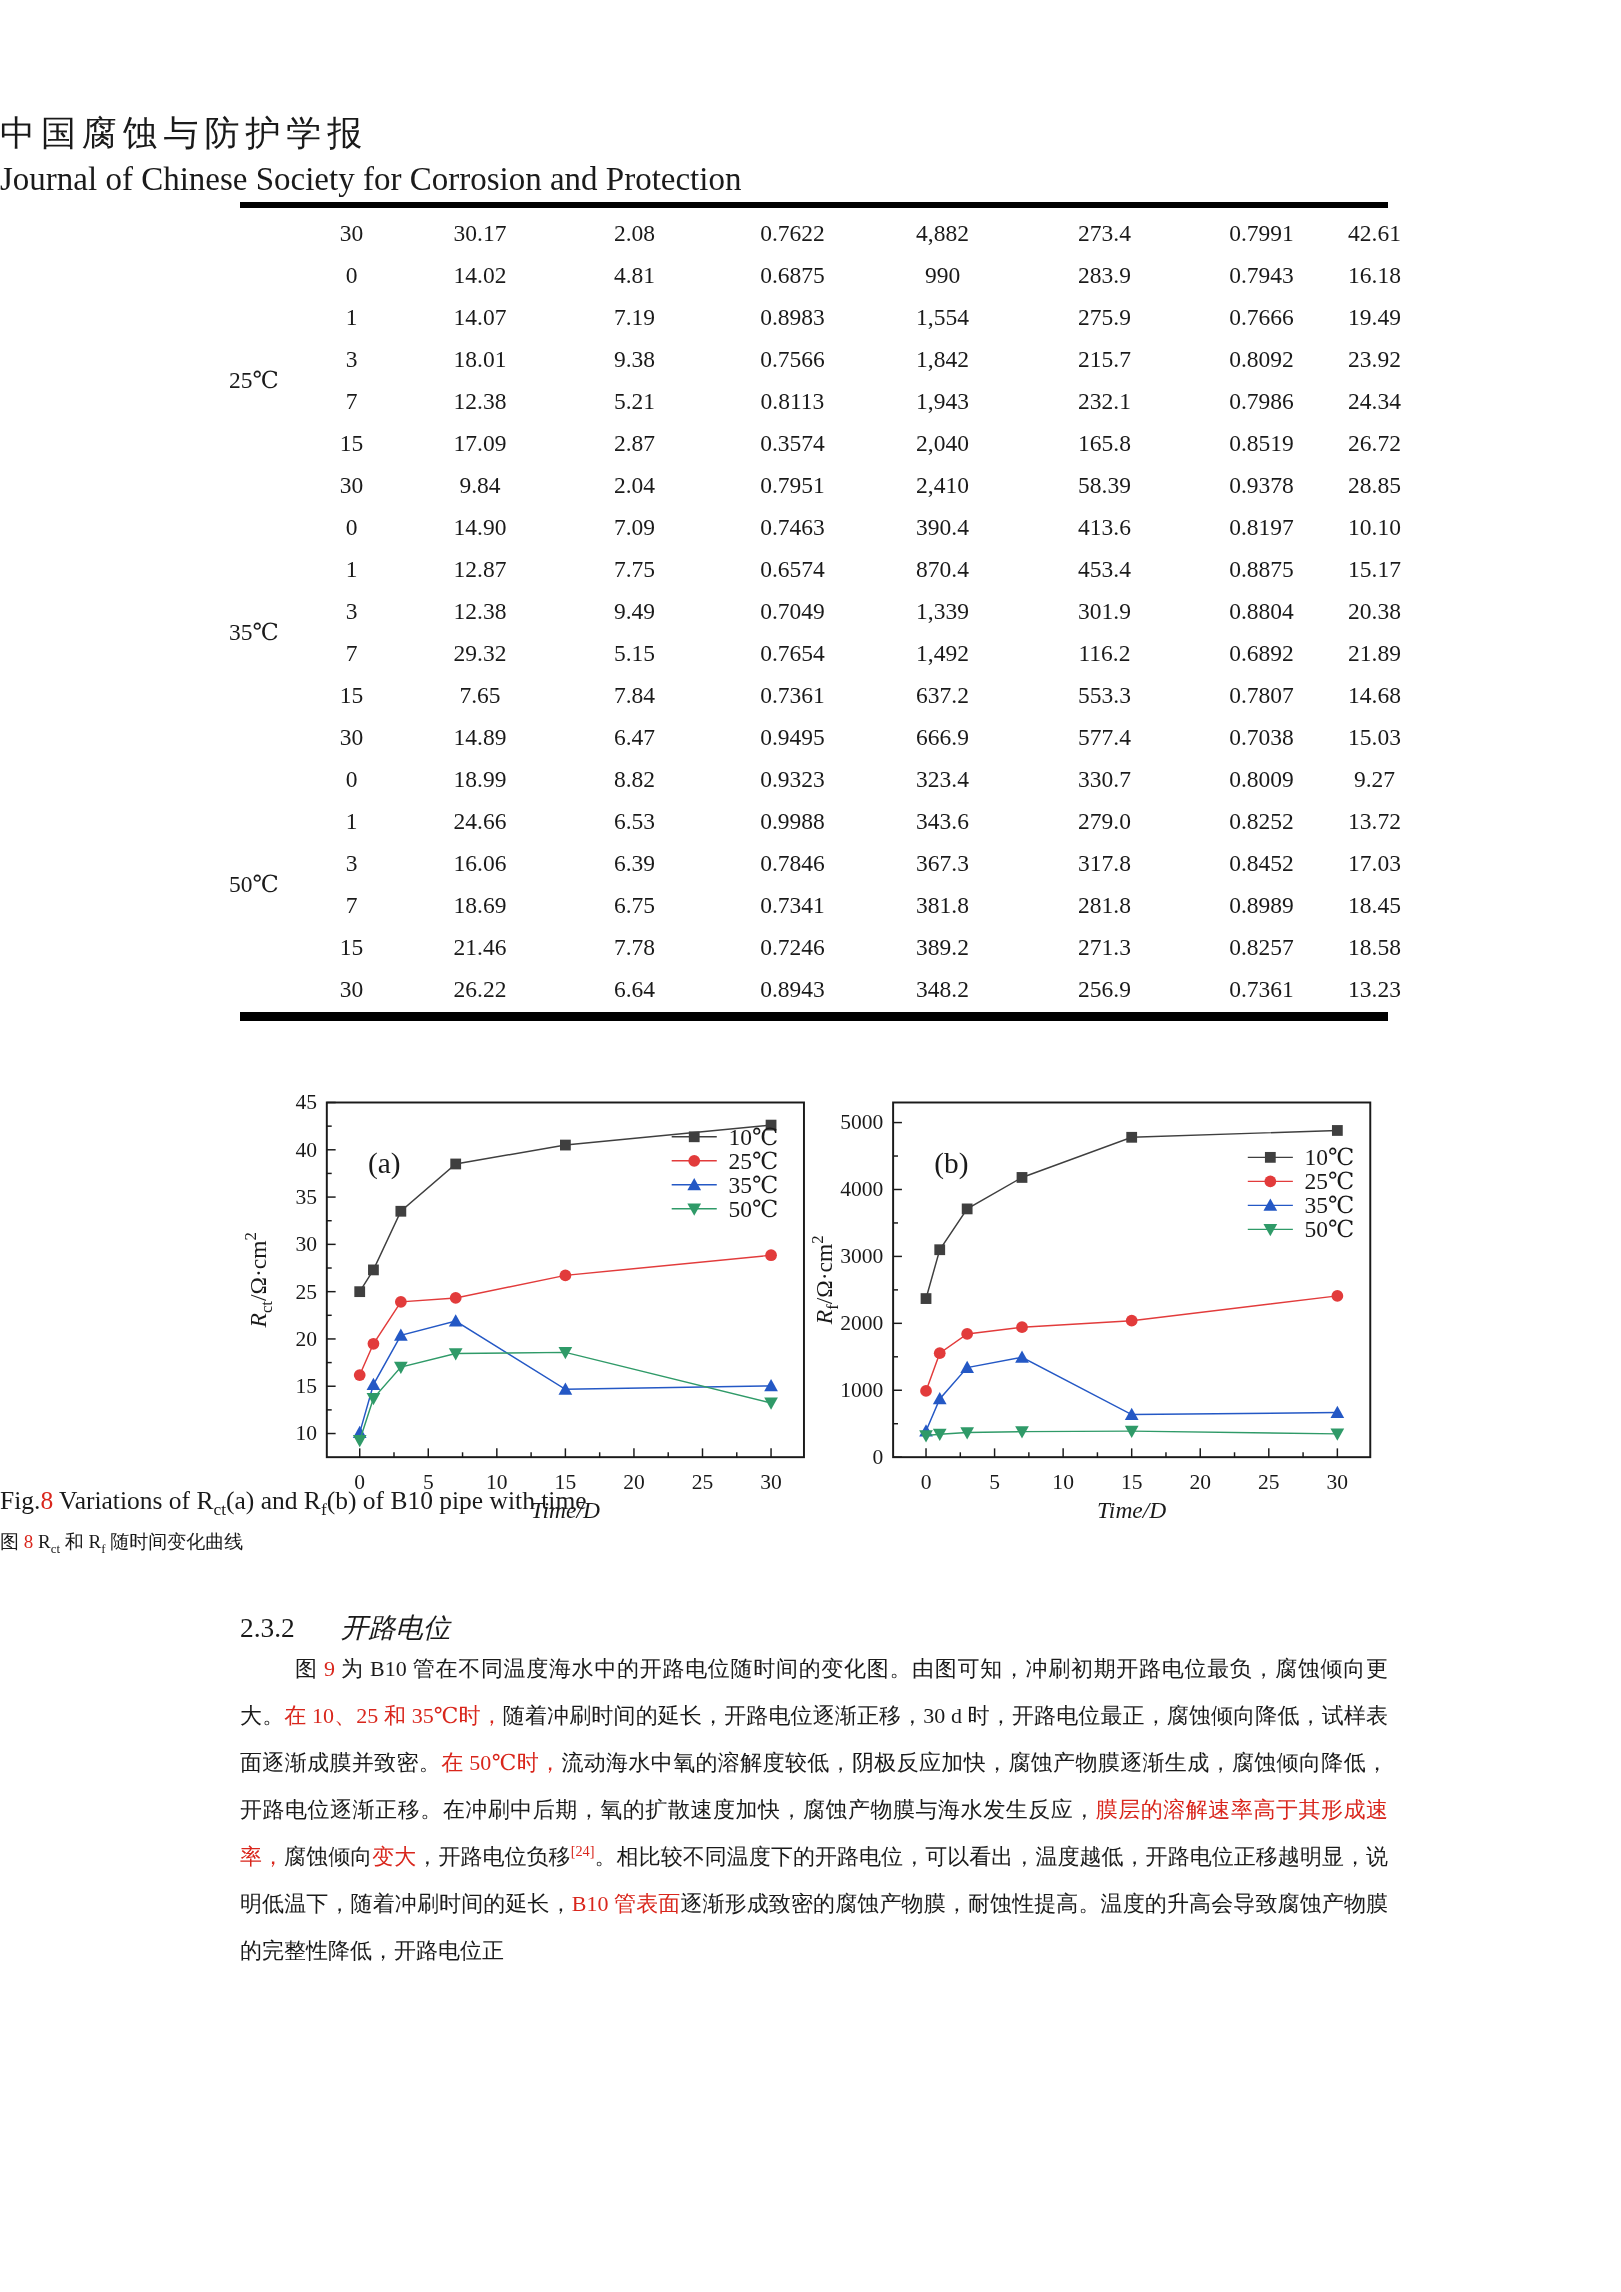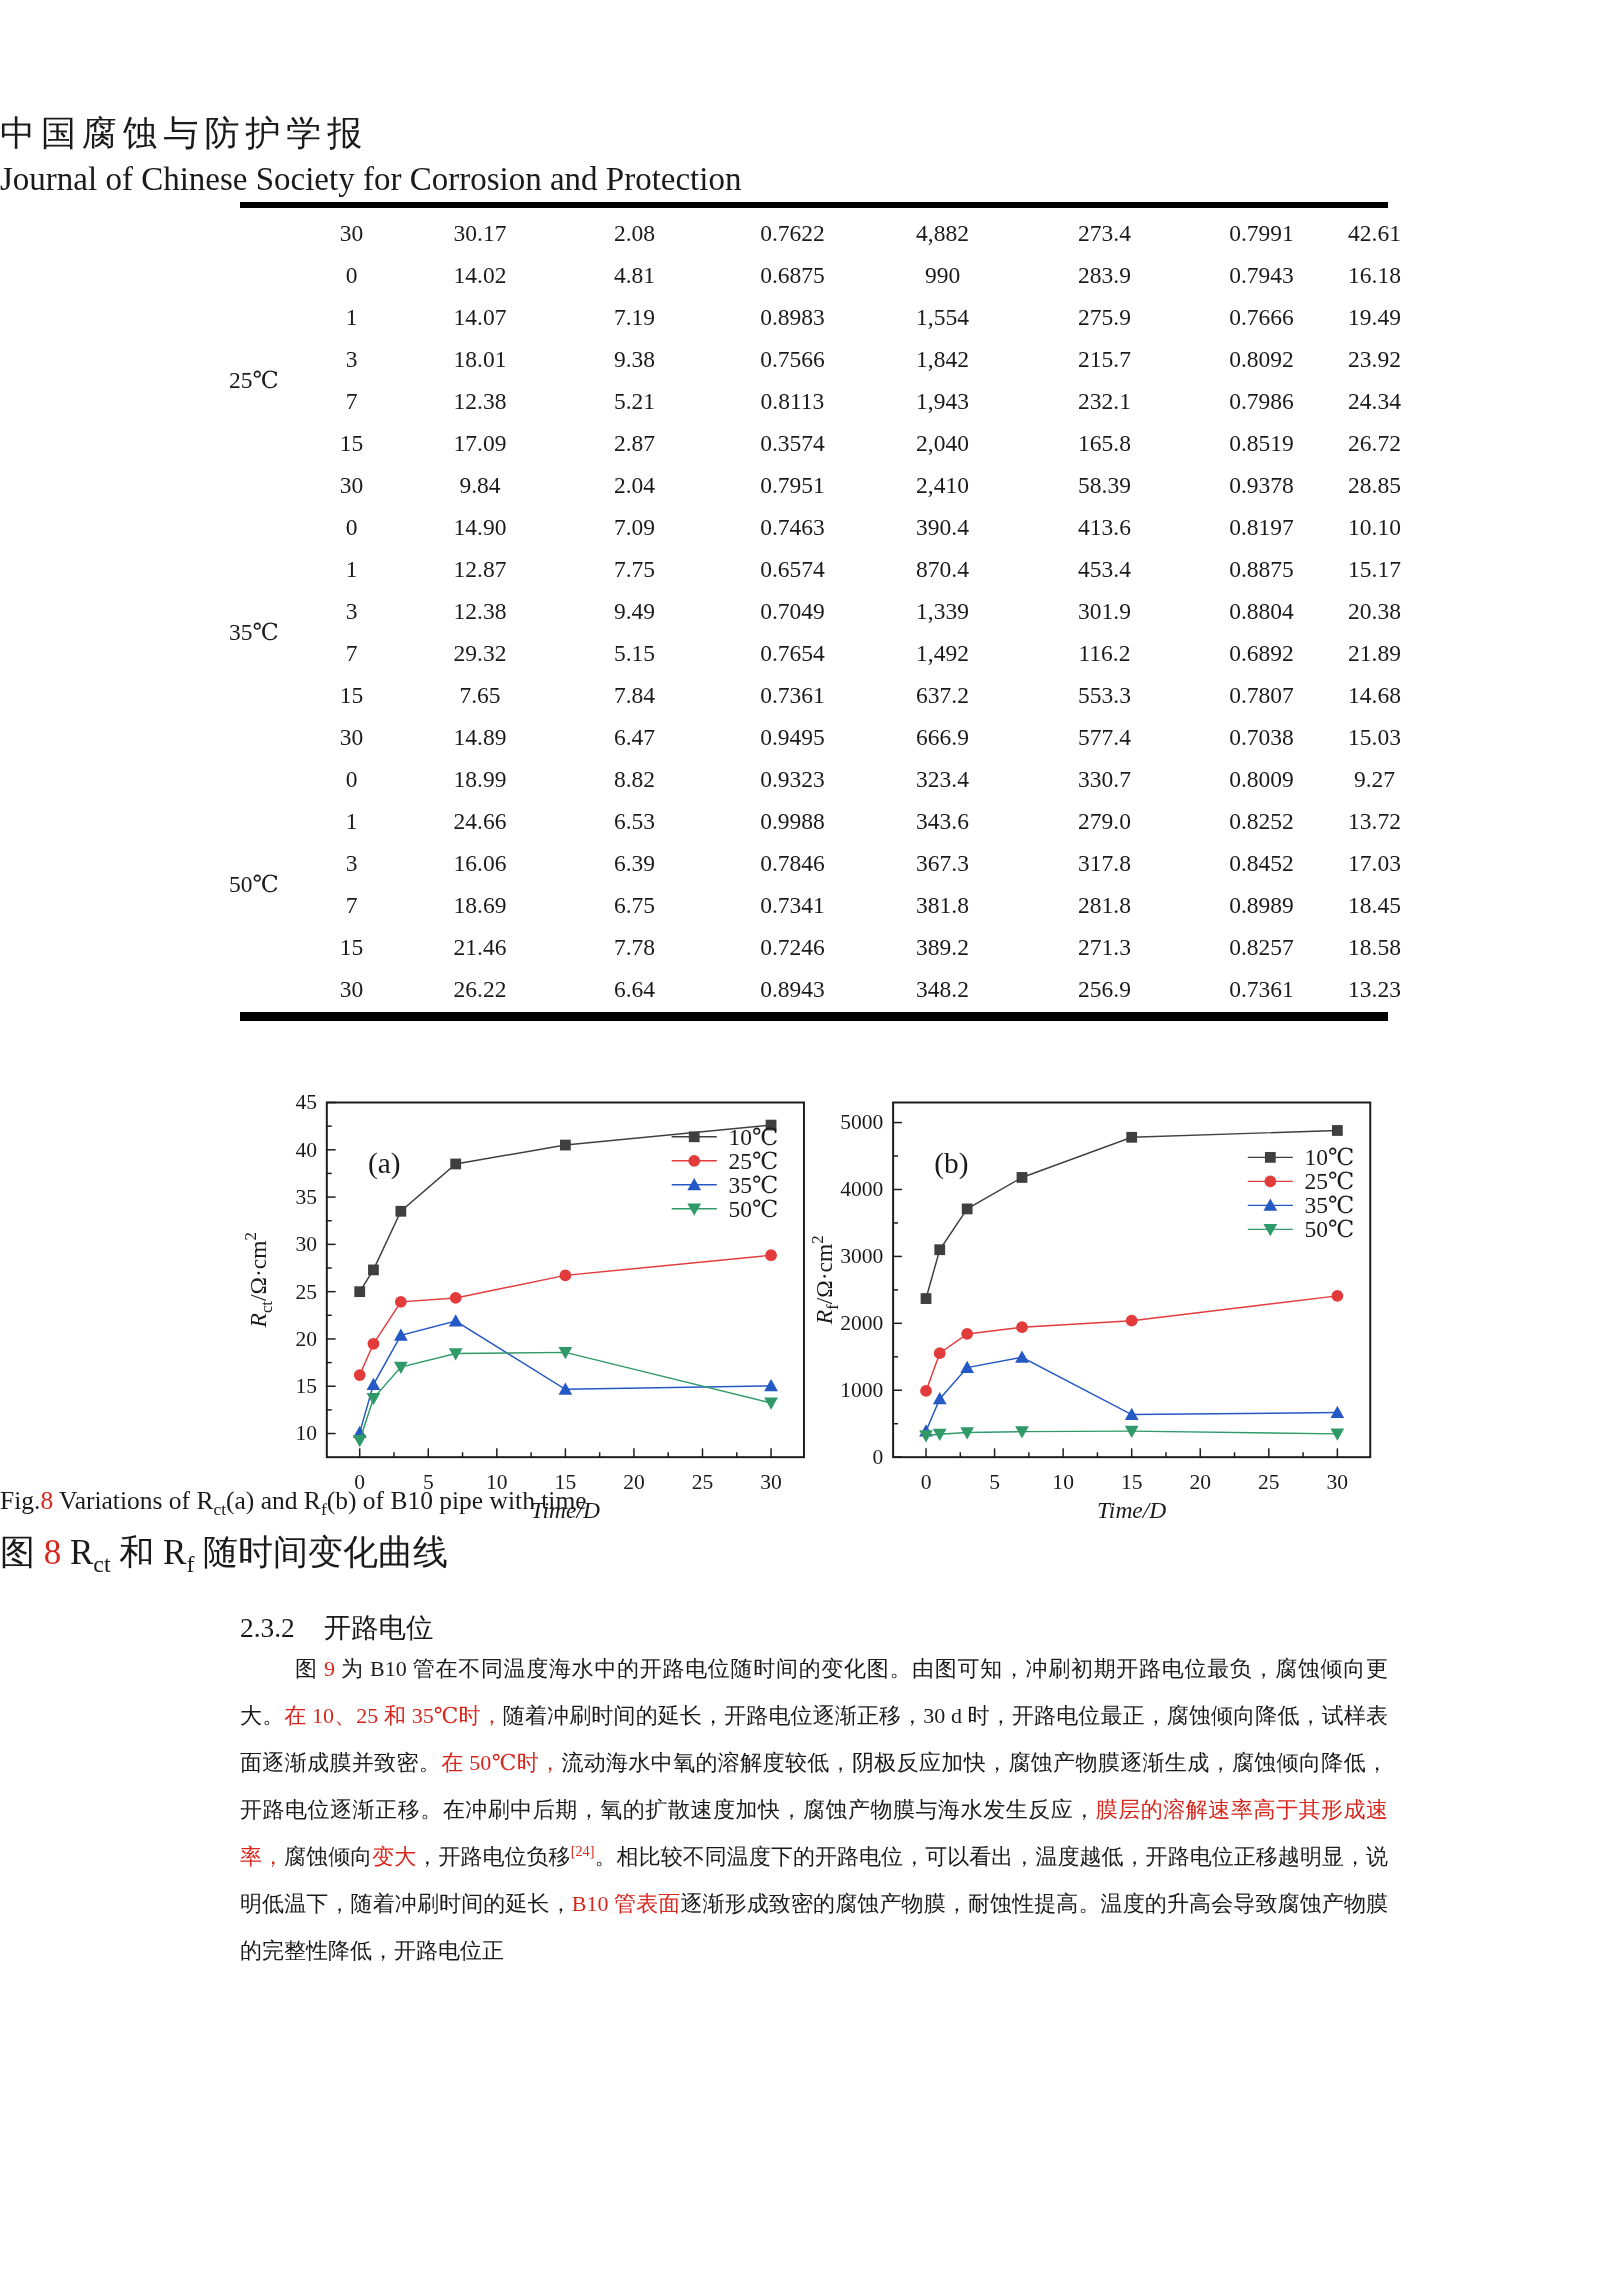--- a/index.html
+++ b/index.html
@@ -13,25 +13,25 @@
   .title-zh{top:110px;font-size:35px;letter-spacing:5.9px;}
   .title-en{top:161px;font-size:33px;}
   .rule{left:240px;width:1148px;background:#000;}
   #table-wrap{left:214px;top:212px;width:1203px;}
   #data-table{width:100%;border-collapse:collapse;table-layout:fixed;}
   #data-table td{
     text-align:center;vertical-align:middle;font-size:23.5px;height:42px;
     padding:0;white-space:nowrap;
   }
   #figure-svg{left:221px;top:1063px;}
-  .cap-zh{top:1529px;font-size:35px;}
+  .cap-zh{top:1529px;font-size:19px;}
   .cap-en{top:1486px;font-size:25.5px;}
   .cap-zh sub,.cap-en sub{font-size:0.68em;}
   .heading{left:240px;top:1610px;font-size:27.4px;}
-  .heading .sec-title{margin-left:29px;}
+  .heading .sec-title{margin-left:46px;font-style:italic;}
   .para{
     left:240px;top:1645px;width:1148px;font-size:22px;line-height:47px;
     text-align:justify;text-indent:55px;
   }
   .red{color:#d9261c;}
   .para sup{font-size:0.65em;line-height:0;}
 </style>
 </head>
 <body>
 

